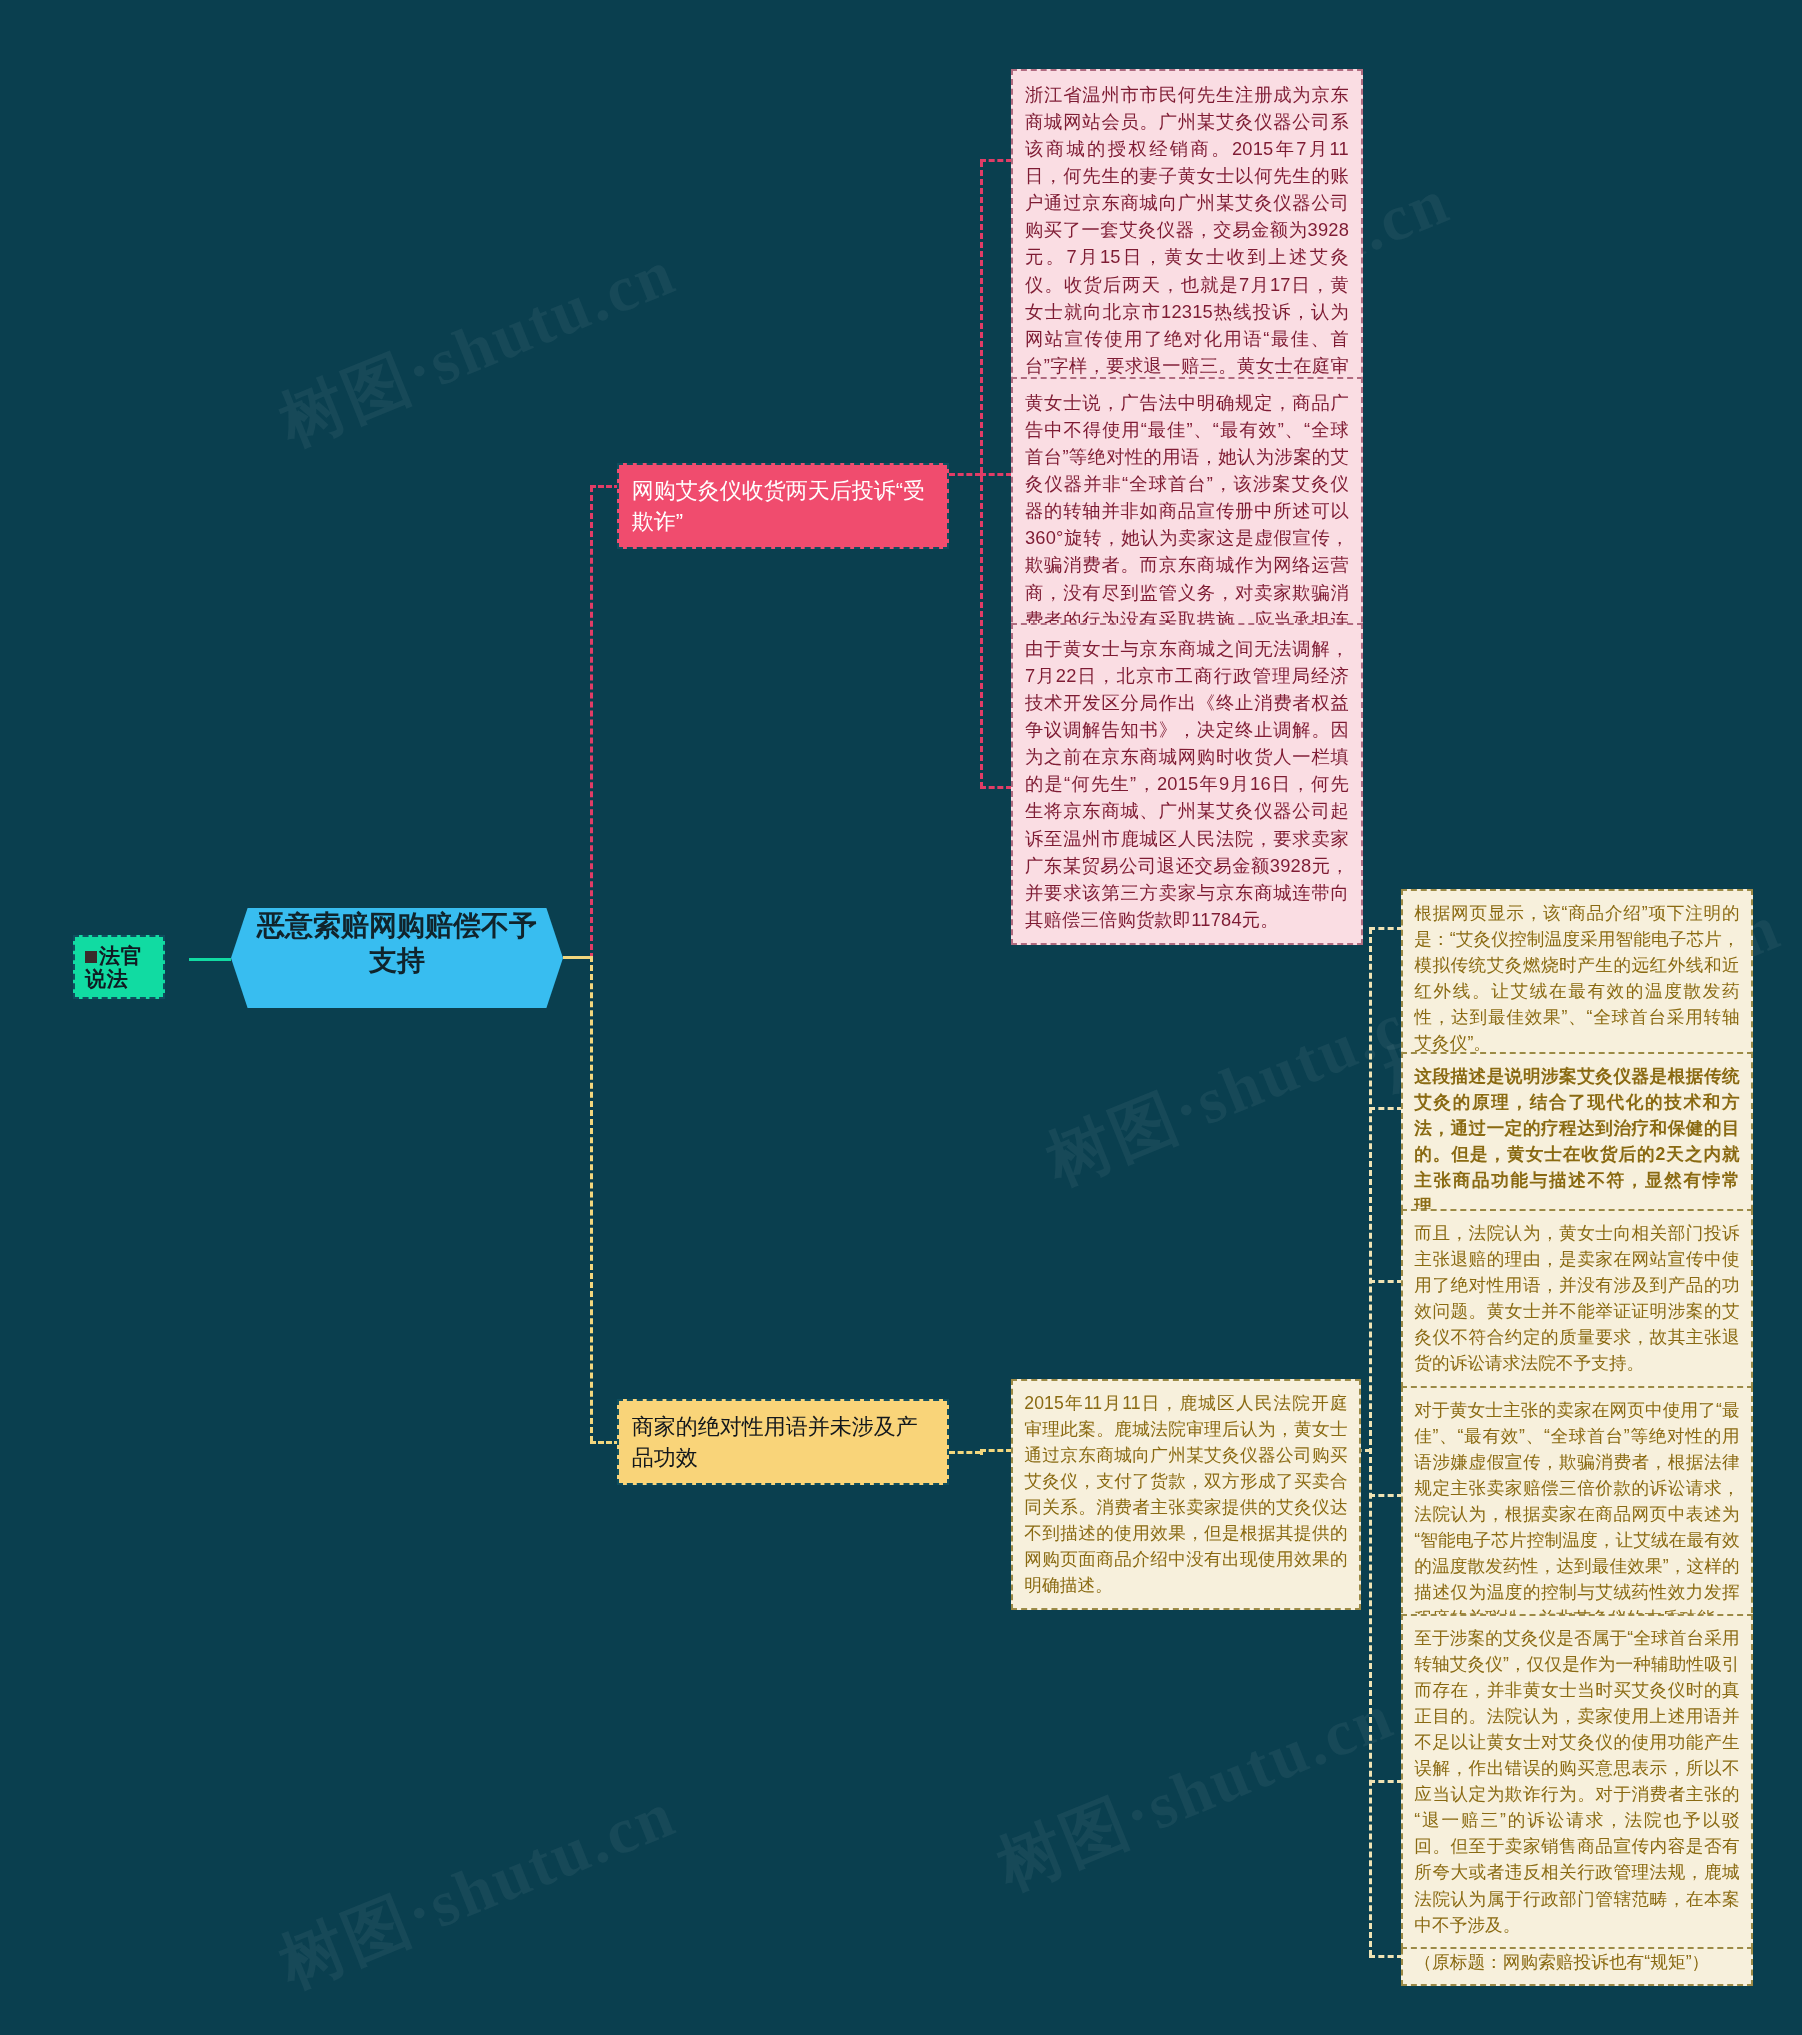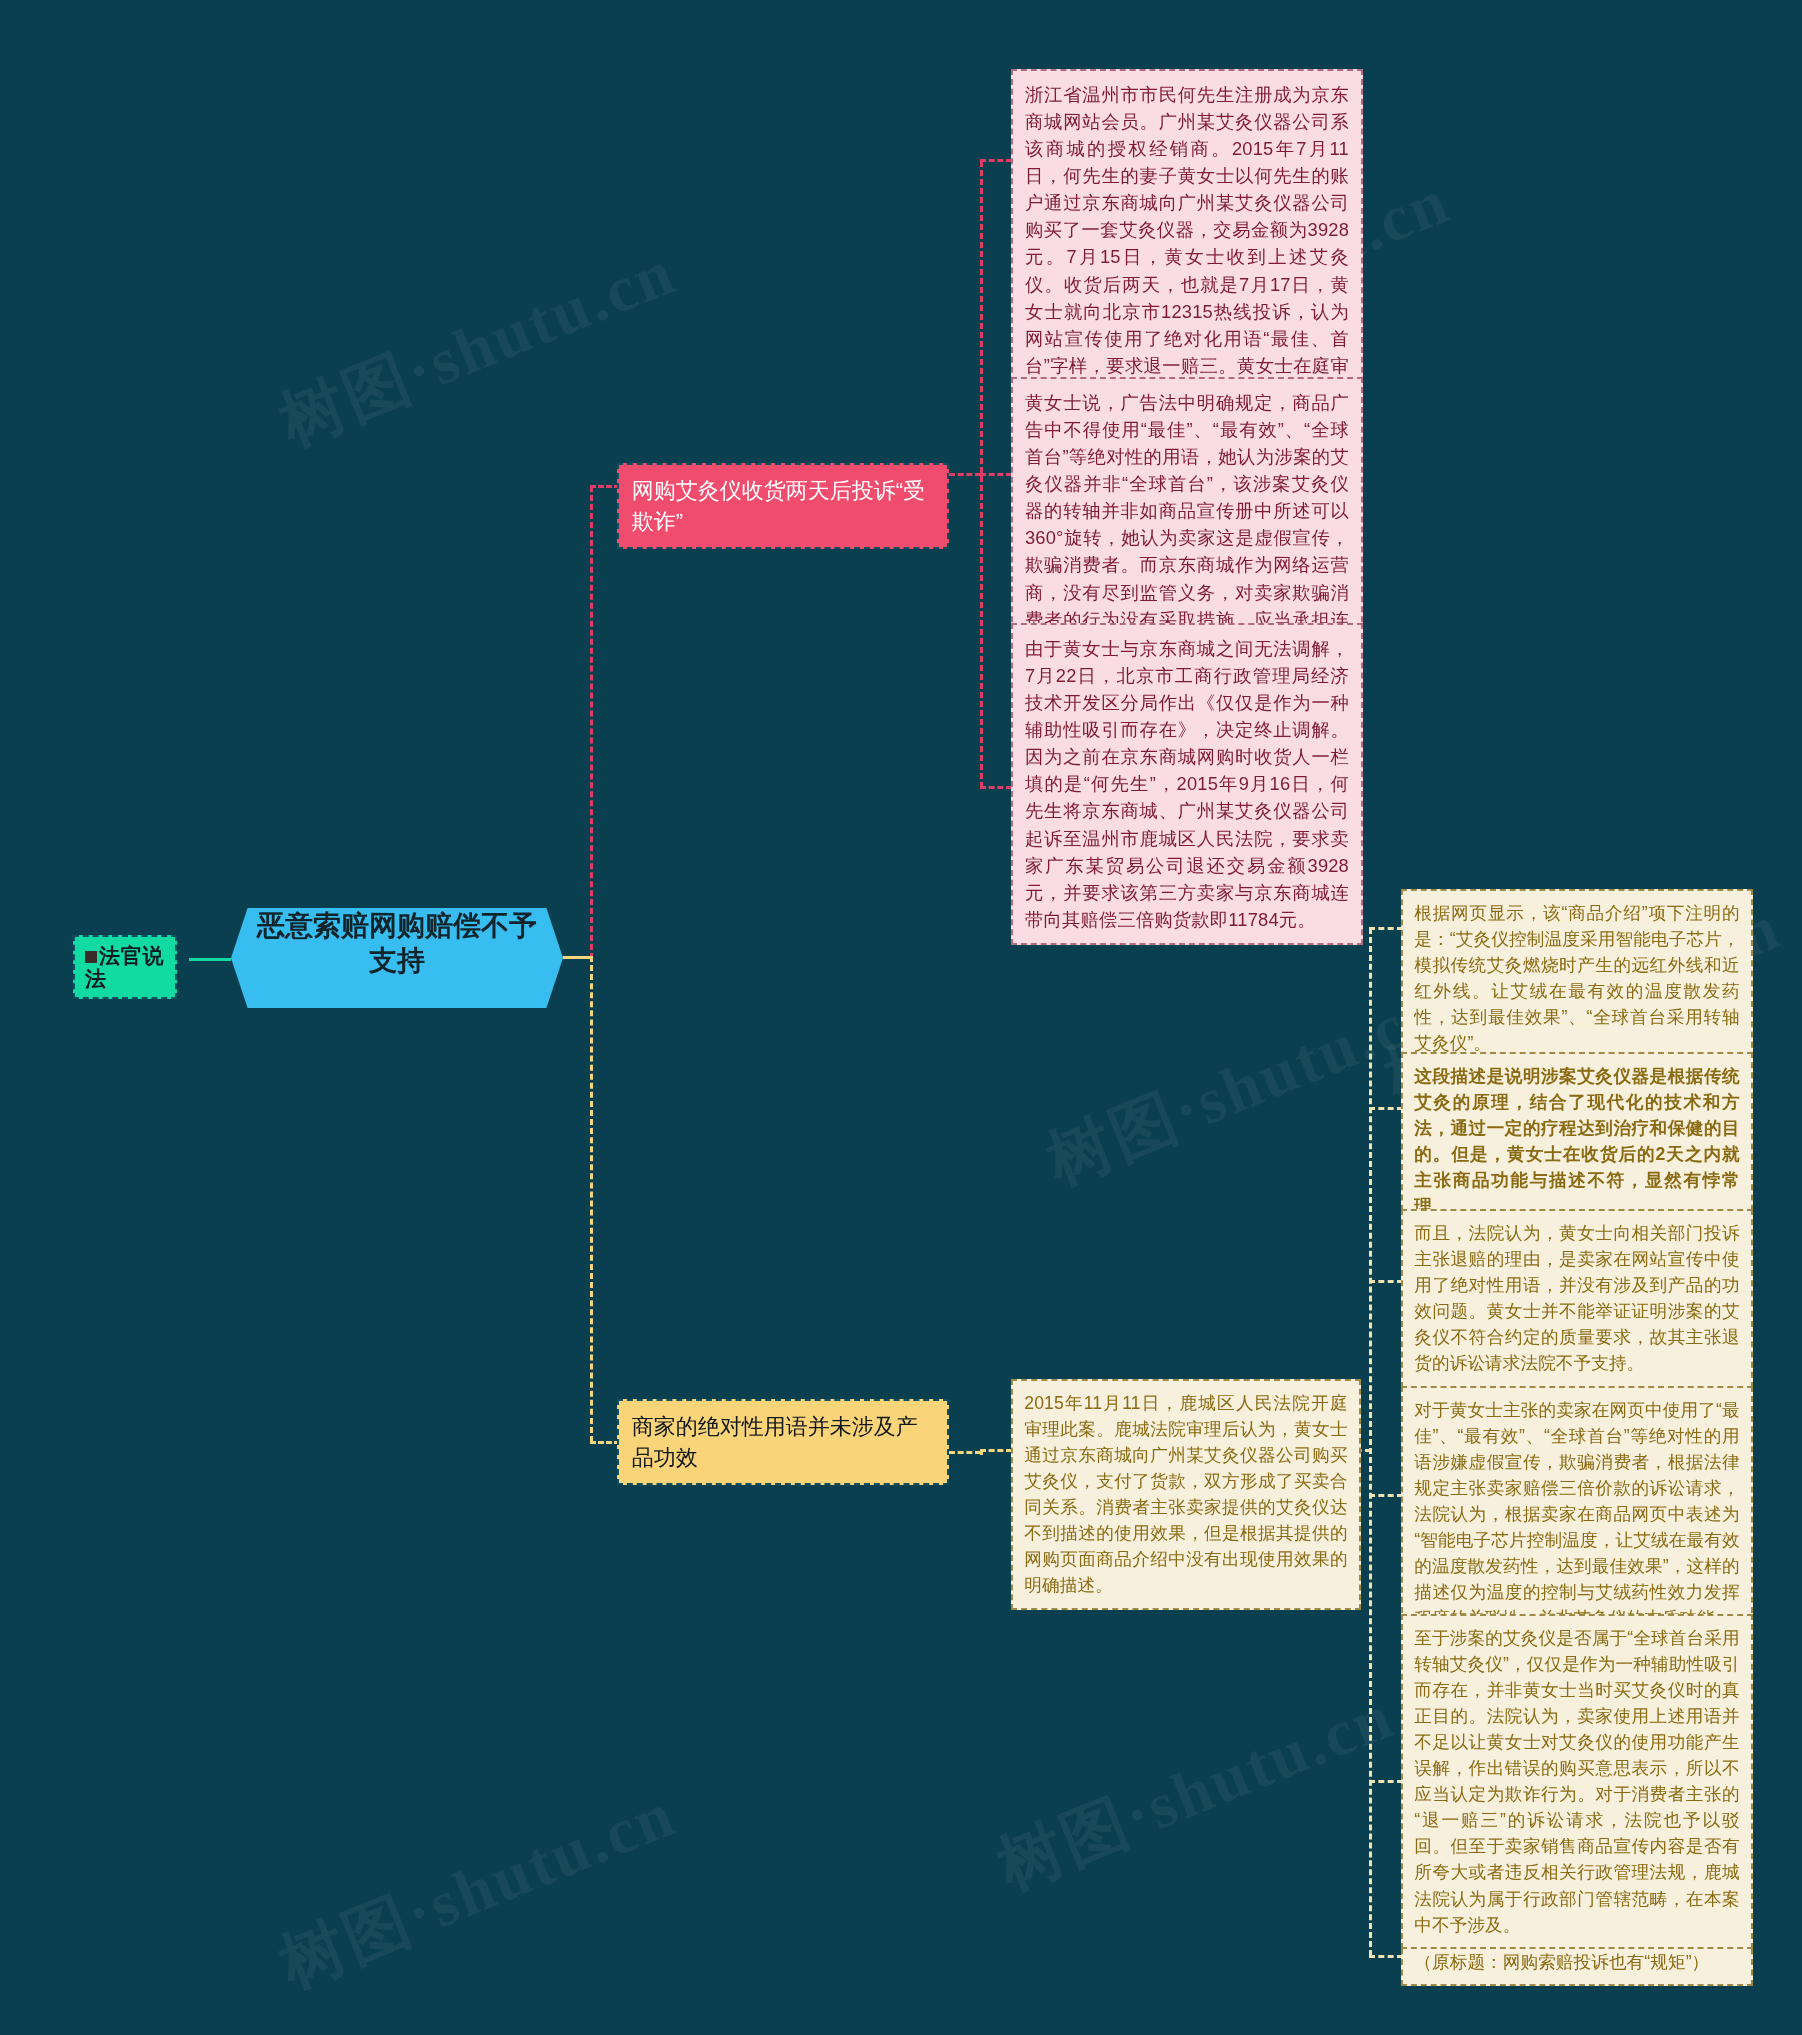--- a/index.html
+++ b/index.html
@@ -103,21 +103,21 @@
 
   <div class="conn h-cream" style="left:1337px;top:1449px;width:34px;"></div>
   <div class="conn v-cream" style="left:1369px;top:928px;height:1028px;"></div>
   <div class="conn h-cream" style="left:1369px;top:927px;width:34px;"></div>
   <div class="conn h-cream" style="left:1369px;top:1107px;width:34px;"></div>
   <div class="conn h-cream" style="left:1369px;top:1280px;width:34px;"></div>
   <div class="conn h-cream" style="left:1369px;top:1494px;width:34px;"></div>
   <div class="conn h-cream" style="left:1369px;top:1780px;width:34px;"></div>
   <div class="conn h-cream" style="left:1369px;top:1955px;width:34px;"></div>
 
-  <div class="node tag-node" style="left:73px;top:935px;width:104px;">
+  <div class="node tag-node" style="left:73px;top:935px;width:92px;">
     <span class="sq"></span><span>法官说法</span>
   </div>
 
   <div class="node root-node" style="left:231px;top:908px;width:332px;height:100px;">
     <span>恶意索赔网购赔偿不予支持</span>
   </div>
 
   <div class="node branch-pink" style="left:617px;top:431px;width:332px;">
     <span>网购艾灸仪收货两天后投诉“受欺诈”</span>
   </div>
@@ -128,21 +128,21 @@
 
   <div class="node leaf-pink" style="left:1011px;top:69px;width:352px;">
     <span>浙江省温州市市民何先生注册成为京东商城网站会员。广州某艾灸仪器公司系该商城的授权经销商。2015年7月11日，何先生的妻子黄女士以何先生的账户通过京东商城向广州某艾灸仪器公司购买了一套艾灸仪器，交易金额为3928元。7月15日，黄女士收到上述艾灸仪。收货后两天，也就是7月17日，黄女士就向北京市12315热线投诉，认为网站宣传使用了绝对化用语“最佳、首台”字样，要求退一赔三。黄女士在庭审时表示，收货后，她一共使用了三次涉案的艾灸仪器，她认为并不像网页、产品宣传册宣传的那样功效了得。</span>
   </div>
 
   <div class="node leaf-pink" style="left:1011px;top:377px;width:352px;">
     <span>黄女士说，广告法中明确规定，商品广告中不得使用“最佳”、“最有效”、“全球首台”等绝对性的用语，她认为涉案的艾灸仪器并非“全球首台”，该涉案艾灸仪器的转轴并非如商品宣传册中所述可以360°旋转，她认为卖家这是虚假宣传，欺骗消费者。而京东商城作为网络运营商，没有尽到监管义务，对卖家欺骗消费者的行为没有采取措施，应当承担连带责任。</span>
   </div>
 
   <div class="node leaf-pink" style="left:1011px;top:623px;width:352px;">
-    <span>由于黄女士与京东商城之间无法调解，7月22日，北京市工商行政管理局经济技术开发区分局作出《仅仅是作为一种辅助性吸引而存在》，决定终止调解。因为之前在京东商城网购时收货人一栏填的是“何先生”，2015年9月16日，何先生将京东商城、广州某艾灸仪器公司起诉至温州市鹿城区人民法院，要求卖家广东某贸易公司退还交易金额3928元，并要求该第三方卖家与京东商城连带向其赔偿三倍购货款即11784元。</span>
+    <span>由于黄女士与京东商城之间无法调解，7月22日，北京市工商行政管理局经济技术开发区分局作出《终止消费者权益争议调解告知书》，决定终止调解。因为之前在京东商城网购时收货人一栏填的是“何先生”，2015年9月16日，何先生将京东商城、广州某艾灸仪器公司起诉至温州市鹿城区人民法院，要求卖家广东某贸易公司退还交易金额3928元，并要求该第三方卖家与京东商城连带向其赔偿三倍购货款即11784元。</span>
   </div>
 
   <div class="node leaf-cream" style="left:1011px;top:1379px;width:350px;">
     <span>2015年11月11日，鹿城区人民法院开庭审理此案。鹿城法院审理后认为，黄女士通过京东商城向广州某艾灸仪器公司购买艾灸仪，支付了货款，双方形成了买卖合同关系。消费者主张卖家提供的艾灸仪达不到描述的使用效果，但是根据其提供的网购页面商品介绍中没有出现使用效果的明确描述。</span>
   </div>
 
   <div class="node leaf-cream" style="left:1401px;top:889px;width:352px;">
     <span>根据网页显示，该“商品介绍”项下注明的是：“艾灸仪控制温度采用智能电子芯片，模拟传统艾灸燃烧时产生的远红外线和近红外线。让艾绒在最有效的温度散发药性，达到最佳效果”、“全球首台采用转轴艾灸仪”。</span>
   </div>
 

